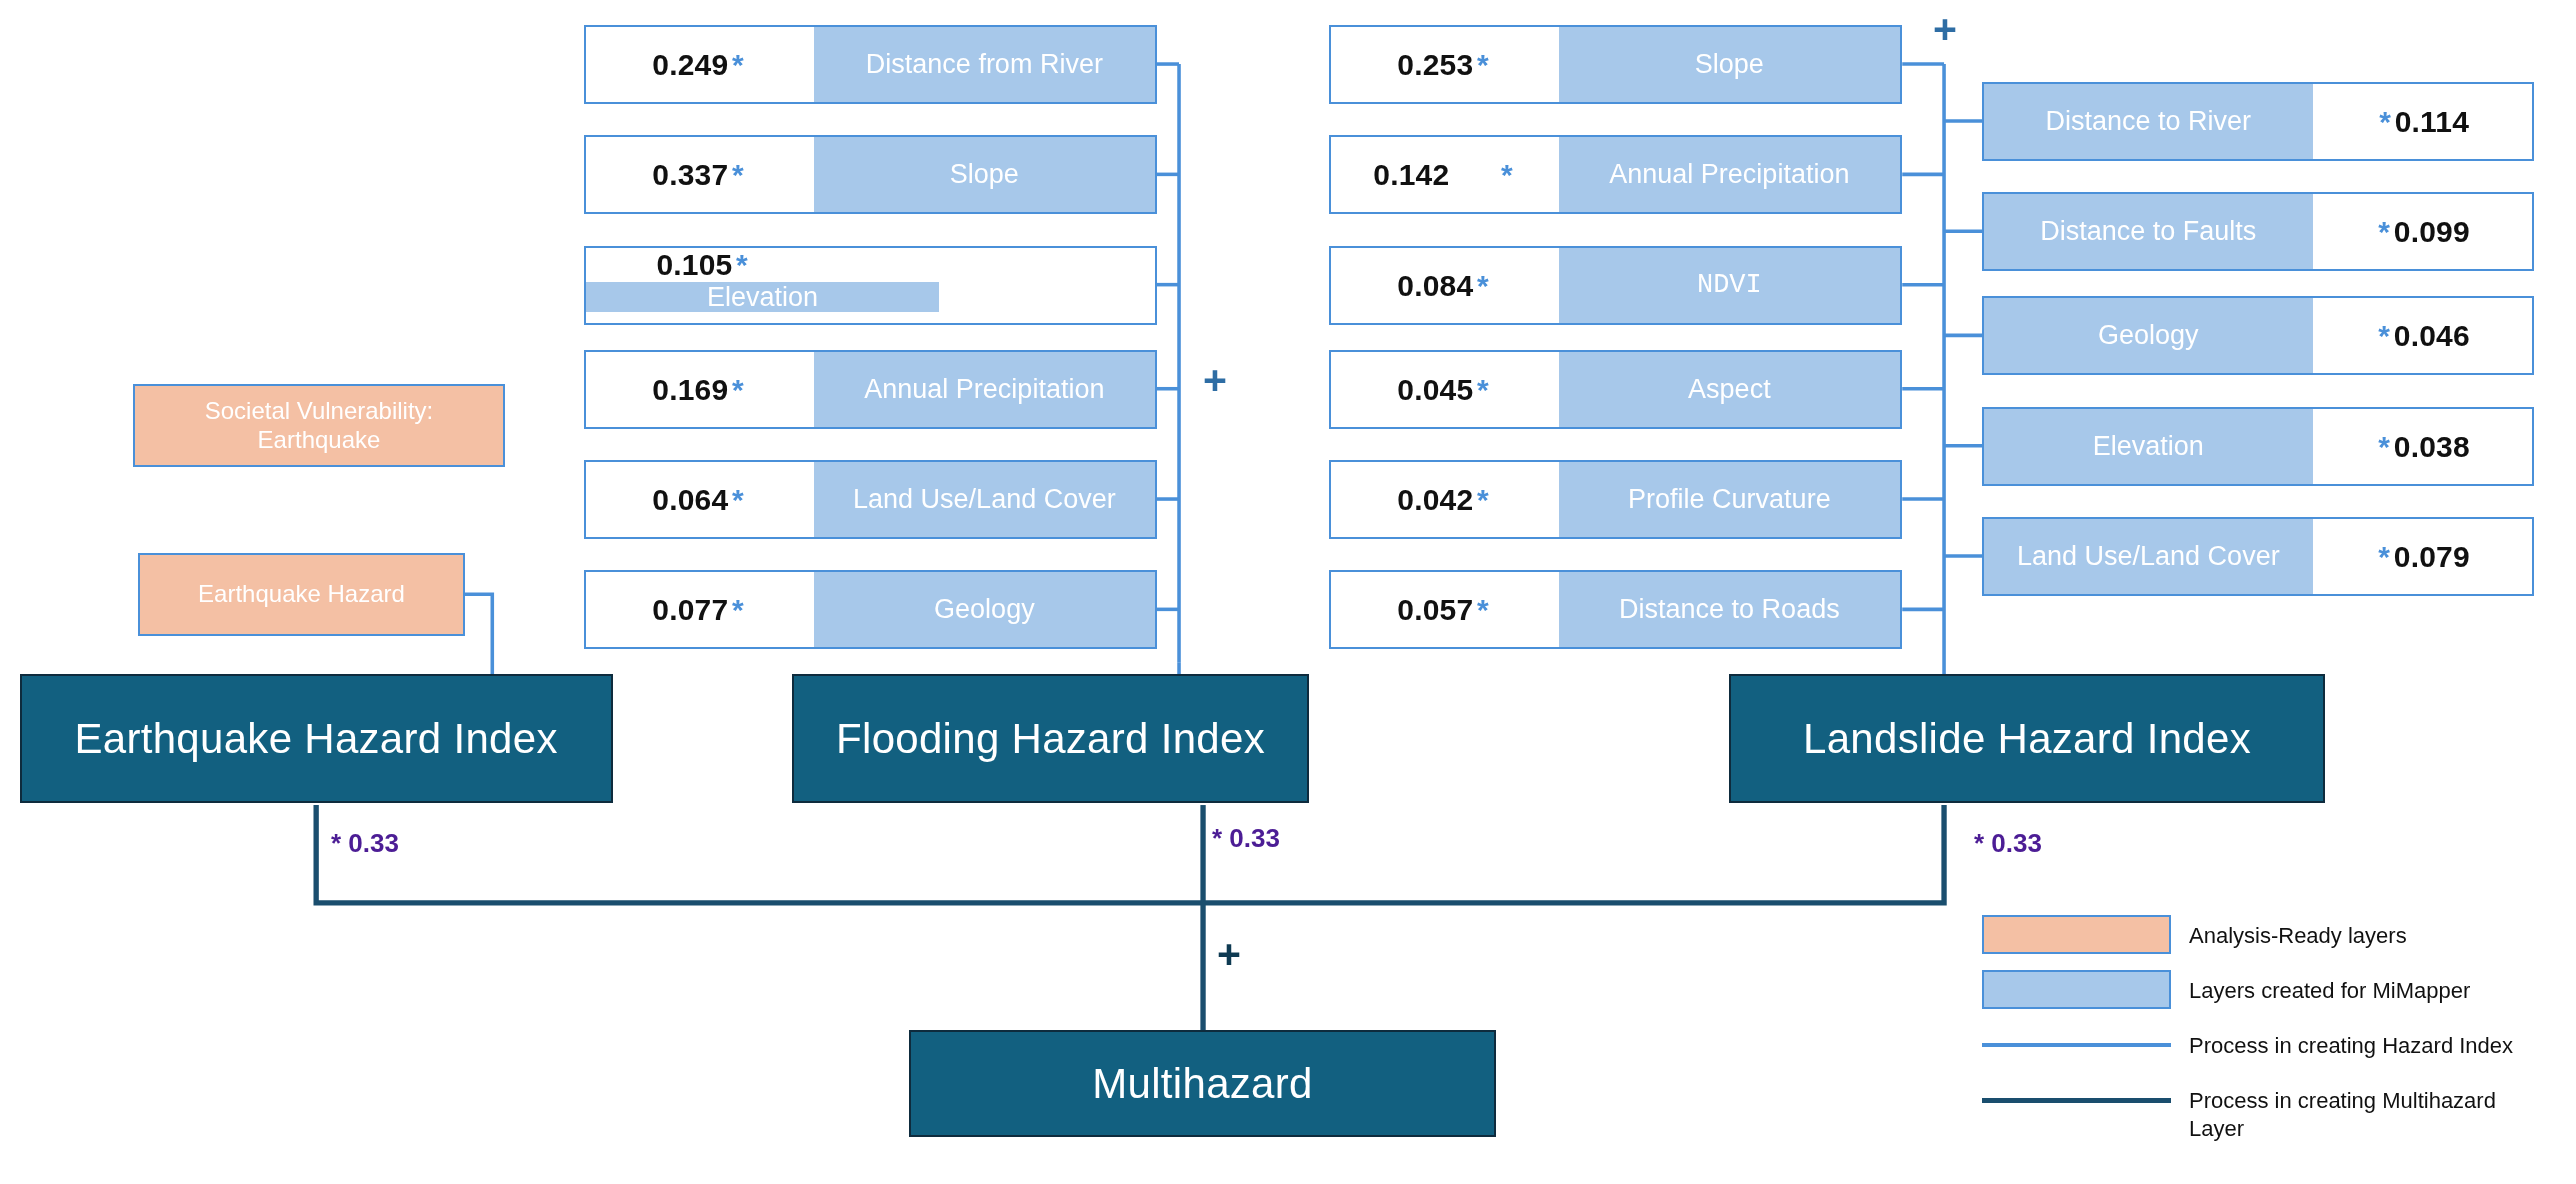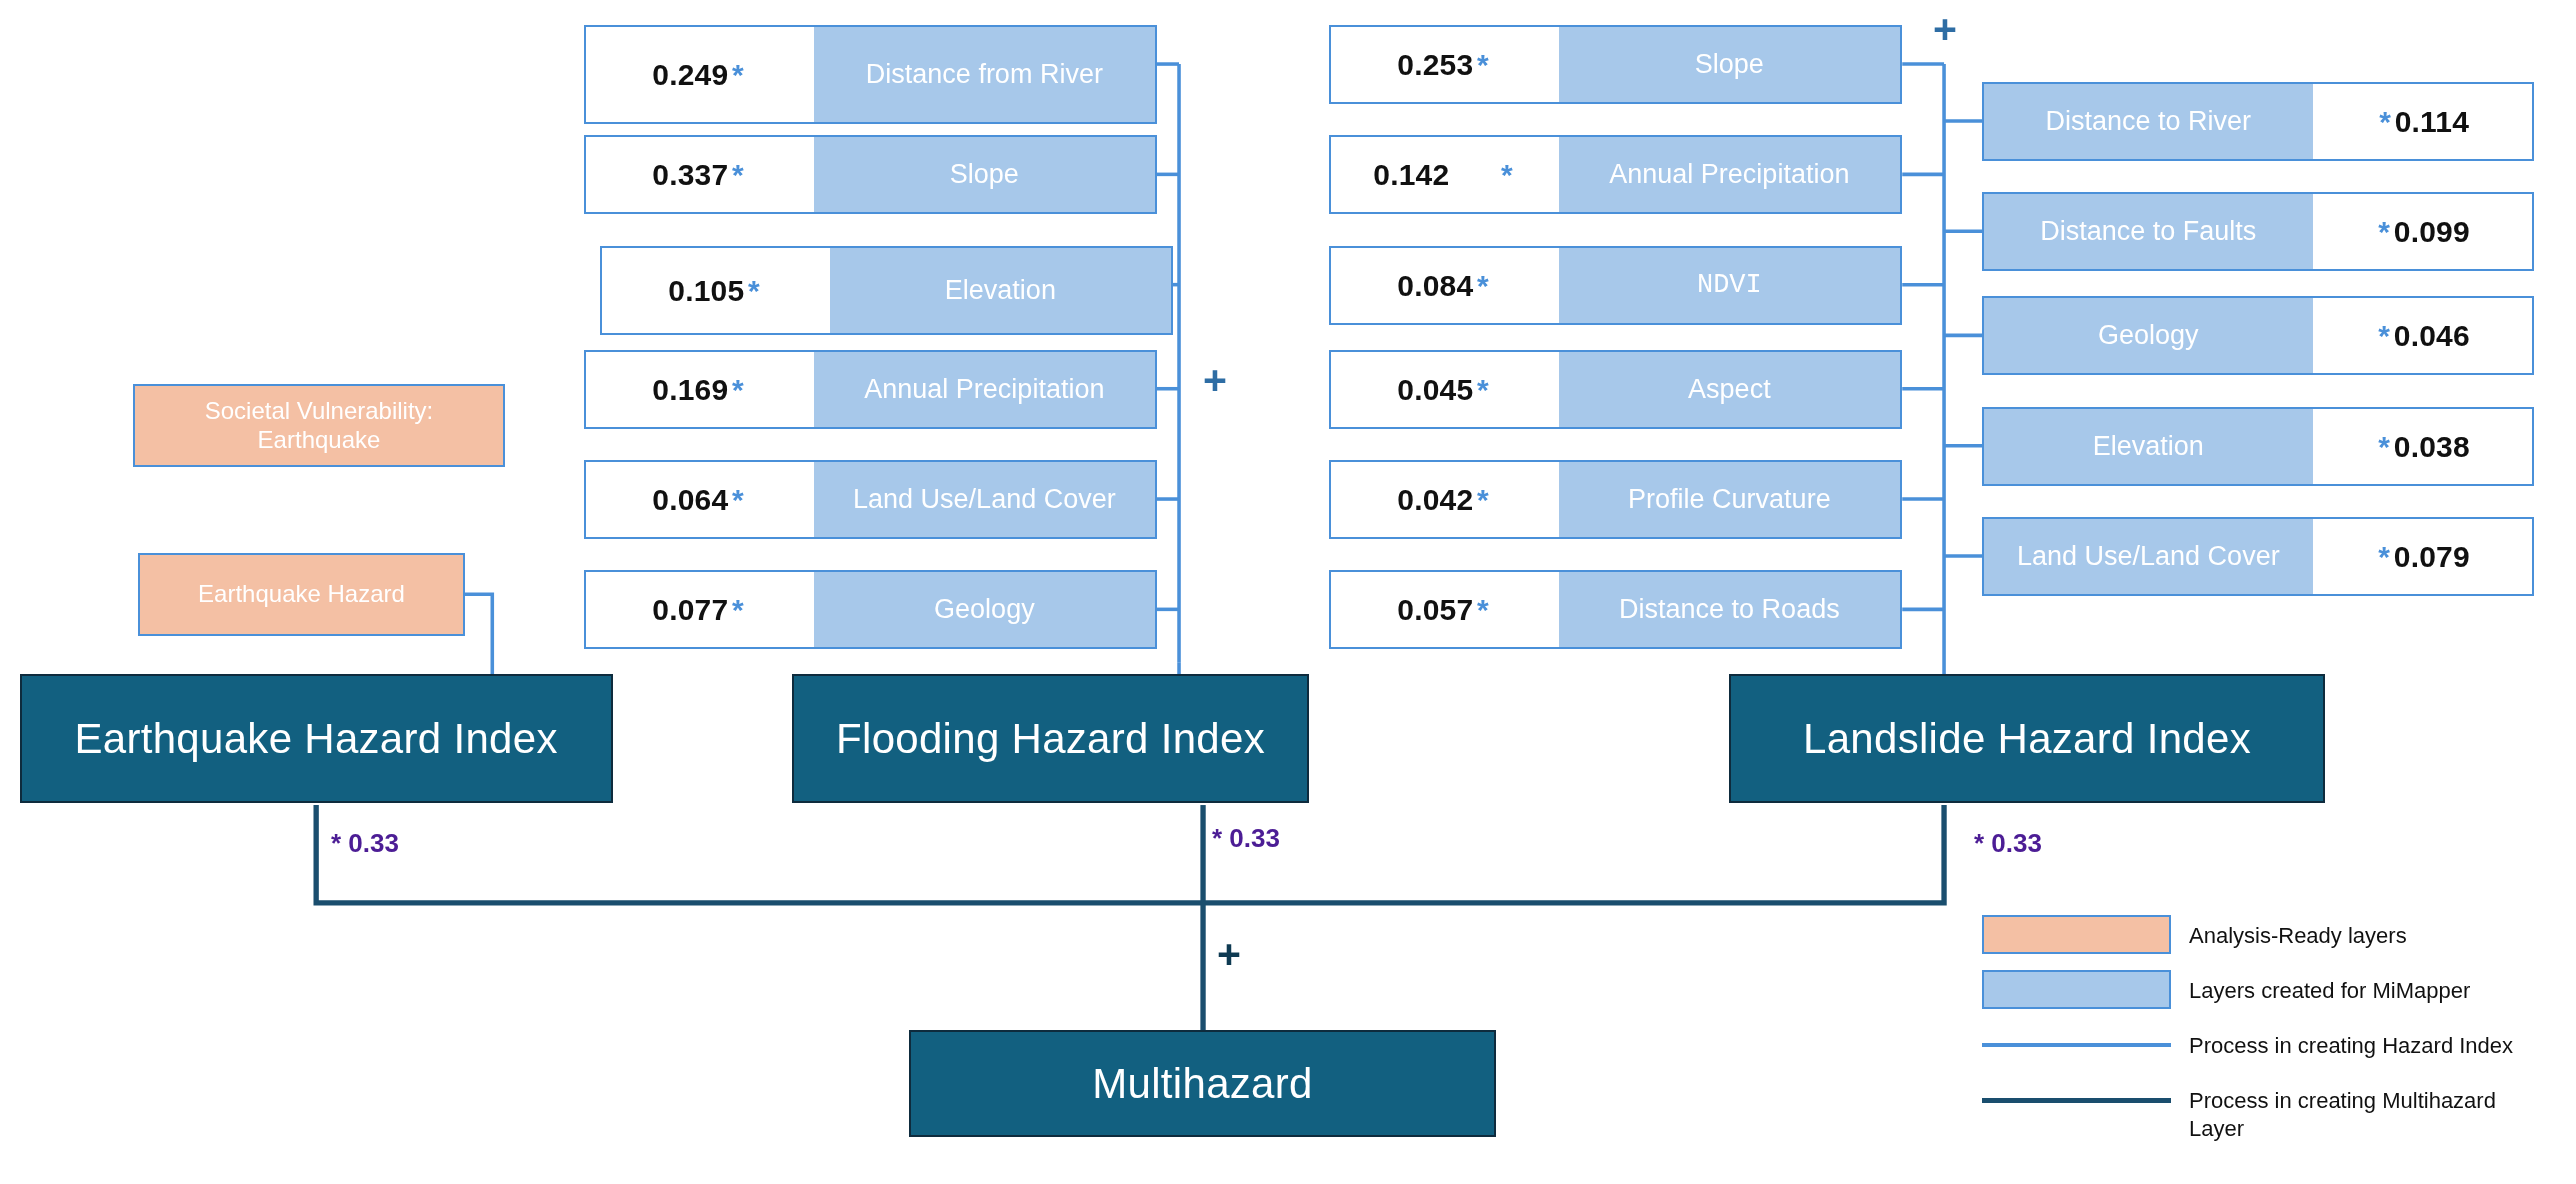--- a/index.html
+++ b/index.html
@@ -83,35 +83,35 @@
     </g>
 
     <g fill="none" stroke="#1A4E6E" stroke-width="6">
       <path d="M355 905 V1015 H1352"></path>
       <path d="M1352 905 V1015"></path>
       <path d="M2185 905 V1015 H1352"></path>
       <path d="M1352 1015 V1160"></path>
     </g>
   </svg>
 
-  <div class="row" style="left:584px;top:25px;width:573px;height:99px;">
+  <div class="row" style="left:584px;top:25px;width:573px;height:79px;">
     <div class="val" style="width:236px;">
         <span>0.249</span>
         <span class="ast">*</span>
       </div>
     <div class="lbl" style="width:335px;">Distance from River</div>
   </div>
   <div class="row" style="left:584px;top:135px;width:573px;height:79px;">
     <div class="val" style="width:236px;">
         <span>0.337</span>
         <span class="ast">*</span>
       </div>
     <div class="lbl" style="width:335px;">Slope</div>
   </div>
-  <div class="row" style="left:600px;top:246px;width:573px;height:89px;">
+  <div class="row" style="left:584px;top:246px;width:573px;height:79px;flex-direction:column;">
     <div class="val" style="width:236px;">
         <span>0.105</span>
         <span class="ast">*</span>
       </div>
     <div class="lbl" style="width:335px;">Elevation</div>
   </div>
   <div class="row" style="left:584px;top:350px;width:573px;height:79px;">
     <div class="val" style="width:236px;">
         <span>0.169</span>
         <span class="ast">*</span>

